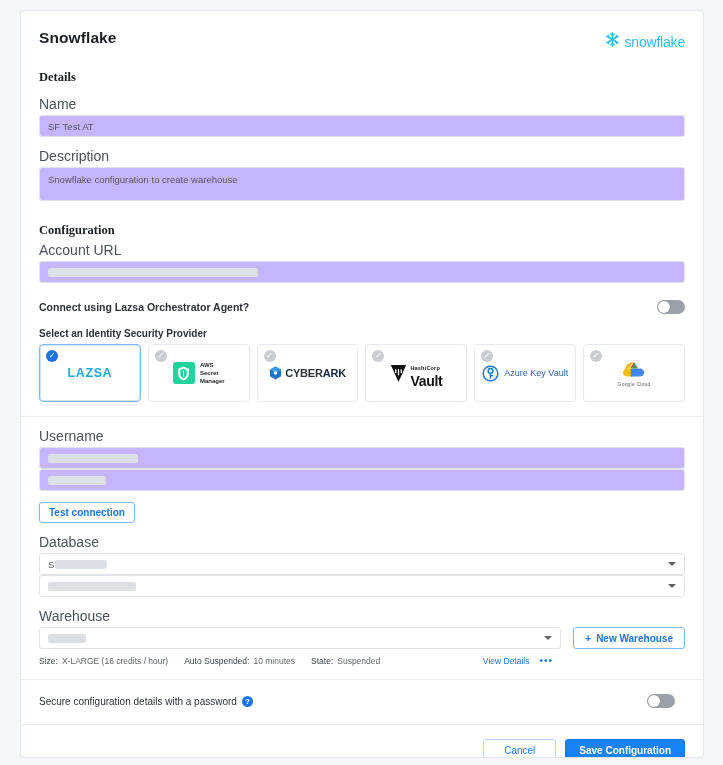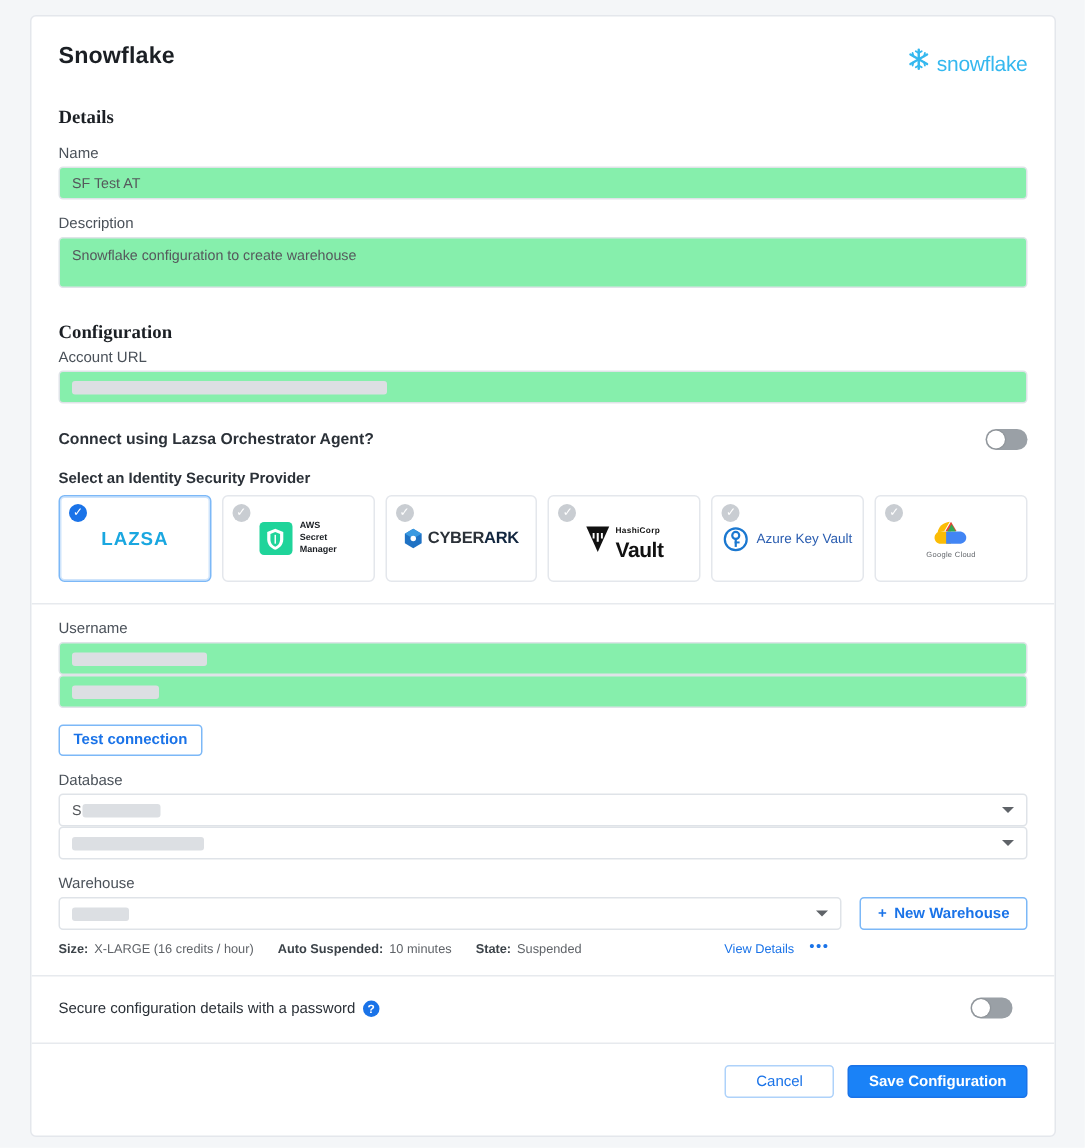--- a/index.html
+++ b/index.html
@@ -25,26 +25,26 @@
     font-size: 15.5px; font-weight: bold; color: #1b1f24; letter-spacing: .1px;
   }
   .sf-logo { display: flex; align-items: center; gap: 4px; margin-top: 2px; }
   .sf-word { font-size: 14px; color: #35b8ef; letter-spacing: -.2px; }
 
   .section-title {
     font-size: 12.5px; font-weight: bold; color: #1b1f24; margin-top: 18px; font-family: Liberation Serif, serif;
   }
   .section-title.config { margin-top: 22px; }
   .fld-label {
-    font-size: 10px; color: #4a5159; margin-top: 11px; margin-bottom: 3px;
+    font-size: 14px; color: #4a5159; margin-top: 11px; margin-bottom: 3px;
   }
   .input {
     width: 100%; height: 22px;
     border: 1px solid #dfe3e8; border-radius: 3px;
-    background: #86efac;
+    background: #c4b5fd;
     font-size: 9.5px; color: #55585c;
     padding: 0 8px; display: flex; align-items: center;
   }
   .input.tall { height: 34px; align-items: flex-start; padding-top: 6px; }
   .redact { background: #dcdfe3; border-radius: 2px; height: 9px; display: inline-block; }
 
   .row-between { display: flex; align-items: center; justify-content: space-between; }
   .bold-q { font-size: 10.5px; font-weight: bold; color: #2b3138; }
 
   .toggle {
@@ -111,21 +111,21 @@
 
   .wh-row { display: flex; align-items: flex-end; gap: 12px; }
   .wh-left { flex: 1; }
   .btn-new {
     height: 22px; padding: 0 11px;
     border: 1px solid #7cb8f7; border-radius: 3px; background: #fff;
     color: #1a73e8; font-size: 10px; font-weight: bold;
     display: inline-flex; align-items: center; gap: 5px; white-space: nowrap;
   }
   .meta-row { display: flex; align-items: center; margin-top: 6px; font-size: 8.5px; }
-  .meta-k { font-weight: bold; color: #3c4349; margin-right: 4px; }
+  .meta-k { font-weight: normal; color: #3c4349; margin-right: 4px; }
   .meta-v { color: #5f6368; margin-right: 16px; }
   .link { color: #1a73e8; font-size: 8.5px; margin-left: auto; }
   .dots { color: #1a73e8; font-size: 10px; margin-left: 10px; letter-spacing: 1px; }
 
   .secure-row { display: flex; align-items: center; justify-content: space-between; margin-top: 14px; }
   .secure-txt { font-size: 10px; color: #2b3138; display: flex; align-items: center; gap: 5px; }
   .help-dot {
     width: 11px; height: 11px; border-radius: 50%; background: #1a73e8;
     color: #fff; font-size: 8px; font-weight: bold; line-height: 11px; text-align: center;
   }

